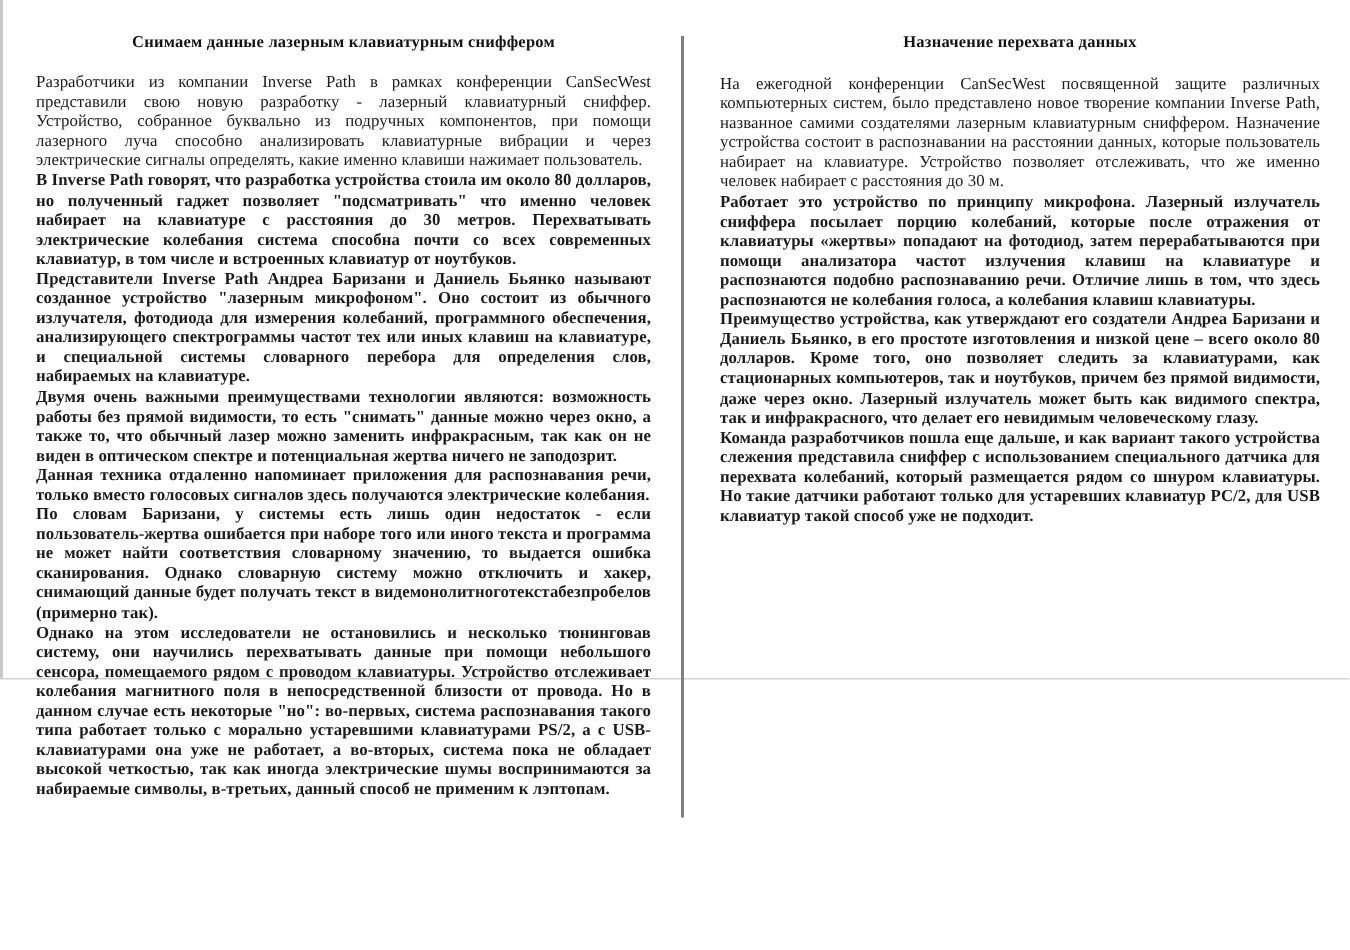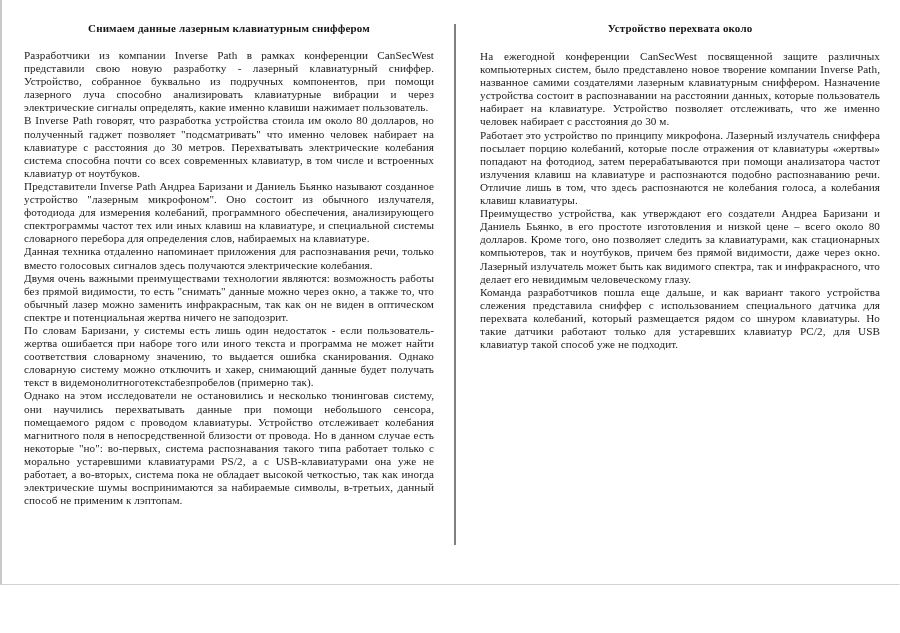--- a/index.html
+++ b/index.html
@@ -11,21 +11,21 @@
     width: 900px;
     height: 633px;
     font-family: "Liberation Serif", "DejaVu Serif", serif;
     color: #1a1a1a;
     overflow: hidden;
   }
 
   #page {
     position: relative;
     width: 900px;
-    height: 585px;
+    height: 453px;
     box-sizing: border-box;
     background: #ffffff;
     border-left: 2px solid #c9c9c9;
     border-bottom: 1px solid #d2d2d2;
     border-right: 1px solid #ffffff;
   }
 
   .columns {
     position: absolute;
     left: 0;
@@ -73,20 +73,21 @@
     line-height: 13.1px;
     text-align: justify;
     text-justify: inter-word;
     letter-spacing: 0.05px;
     color: #1b1b1b;
     hyphens: none;
   }
 
   .body-text p + p {
     margin-top: 0;
+    font-weight: bold;
   }
 
   
   .column-divider {
     position: absolute;
     left: 452px;
     top: 24px;
     width: 2px;
     height: 521px;
     background: #808080;
@@ -98,29 +99,29 @@
 <div id="page">
 
   <div class="columns">
 
     <div class="column column-left">
       <h1 class="doc-title">Снимаем данные лазерным клавиатурным сниффером</h1>
       <div class="body-text">
         <p>Разработчики из компании Inverse Path в рамках конференции CanSecWest представили свою новую разработку - лазерный клавиатурный сниффер. Устройство, собранное буквально из подручных компонентов, при помощи лазерного луча способно анализировать клавиатурные вибрации и через электрические сигналы определять, какие именно клавиши нажимает пользователь.</p>
         <p>В Inverse Path говорят, что разработка устройства стоила им около 80 долларов, но полученный гаджет позволяет "подсматривать" что именно человек набирает на клавиатуре с расстояния до 30 метров. Перехватывать электрические колебания система способна почти со всех современных клавиатур, в том числе и встроенных клавиатур от ноутбуков.</p>
         <p>Представители Inverse Path Андреа Баризани и Даниель Бьянко называют созданное устройство "лазерным микрофоном". Оно состоит из обычного излучателя, фотодиода для измерения колебаний, программного обеспечения, анализирующего спектрограммы частот тех или иных клавиш на клавиатуре, и специальной системы словарного перебора для определения слов, набираемых на клавиатуре.</p>
+        <p>Двумя очень важными преимуществами технологии являются: возможность работы без прямой видимости, то есть "снимать" данные можно через окно, а также то, что обычный лазер можно заменить инфракрасным, так как он не виден в оптическом спектре и потенциальная жертва ничего не заподозрит.</p>
         <p>Данная техника отдаленно напоминает приложения для распознавания речи, только вместо голосовых сигналов здесь получаются электрические колебания.</p>
-        <p>Двумя очень важными преимуществами технологии являются: возможность работы без прямой видимости, то есть "снимать" данные можно через окно, а также то, что обычный лазер можно заменить инфракрасным, так как он не виден в оптическом спектре и потенциальная жертва ничего не заподозрит.</p>
         <p>По словам Баризани, у системы есть лишь один недостаток - если пользователь-жертва ошибается при наборе того или иного текста и программа не может найти соответствия словарному значению, то выдается ошибка сканирования. Однако словарную систему можно отключить и хакер, снимающий данные будет получать текст в видемонолитноготекстабезпробелов (примерно так).</p>
         <p>Однако на этом исследователи не остановились и несколько тюнинговав систему, они научились перехватывать данные при помощи небольшого сенсора, помещаемого рядом с проводом клавиатуры. Устройство отслеживает колебания магнитного поля в непосредственной близости от провода. Но в данном случае есть некоторые "но": во-первых, система распознавания такого типа работает только с морально устаревшими клавиатурами PS/2, а с USB-клавиатурами она уже не работает, а во-вторых, система пока не обладает высокой четкостью, так как иногда электрические шумы воспринимаются за набираемые символы, в-третьих, данный способ не применим к лэптопам.</p>
       </div>
     </div>
 
     <div class="column column-right">
-      <h1 class="doc-title">Устройство перехвата около</h1>
+      <h1 class="doc-title">Назначение перехвата данных</h1>
       <div class="body-text">
         <p>На ежегодной конференции CanSecWest посвященной защите различных компьютерных систем, было представлено новое творение компании Inverse Path, названное самими создателями лазерным клавиатурным сниффером. Назначение устройства состоит в распознавании на расстоянии данных, которые пользователь набирает на клавиатуре. Устройство позволяет отслеживать, что же именно человек набирает с расстояния до 30 м.</p>
         <p>Работает это устройство по принципу микрофона. Лазерный излучатель сниффера посылает порцию колебаний, которые после отражения от клавиатуры «жертвы» попадают на фотодиод, затем перерабатываются при помощи анализатора частот излучения клавиш на клавиатуре и распознаются подобно распознаванию речи. Отличие лишь в том, что здесь распознаются не колебания голоса, а колебания клавиш клавиатуры.</p>
         <p>Преимущество устройства, как утверждают его создатели Андреа Баризани и Даниель Бьянко, в его простоте изготовления и низкой цене – всего около 80 долларов. Кроме того, оно позволяет следить за клавиатурами, как стационарных компьютеров, так и ноутбуков, причем без прямой видимости, даже через окно. Лазерный излучатель может быть как видимого спектра, так и инфракрасного, что делает его невидимым человеческому глазу.</p>
         <p>Команда разработчиков пошла еще дальше, и как вариант такого устройства слежения представила сниффер с использованием специального датчика для перехвата колебаний, который размещается рядом со шнуром клавиатуры. Но такие датчики работают только для устаревших клавиатур PC/2, для USB клавиатур такой способ уже не подходит.</p>
       </div>
     </div>
 
   </div>
 

